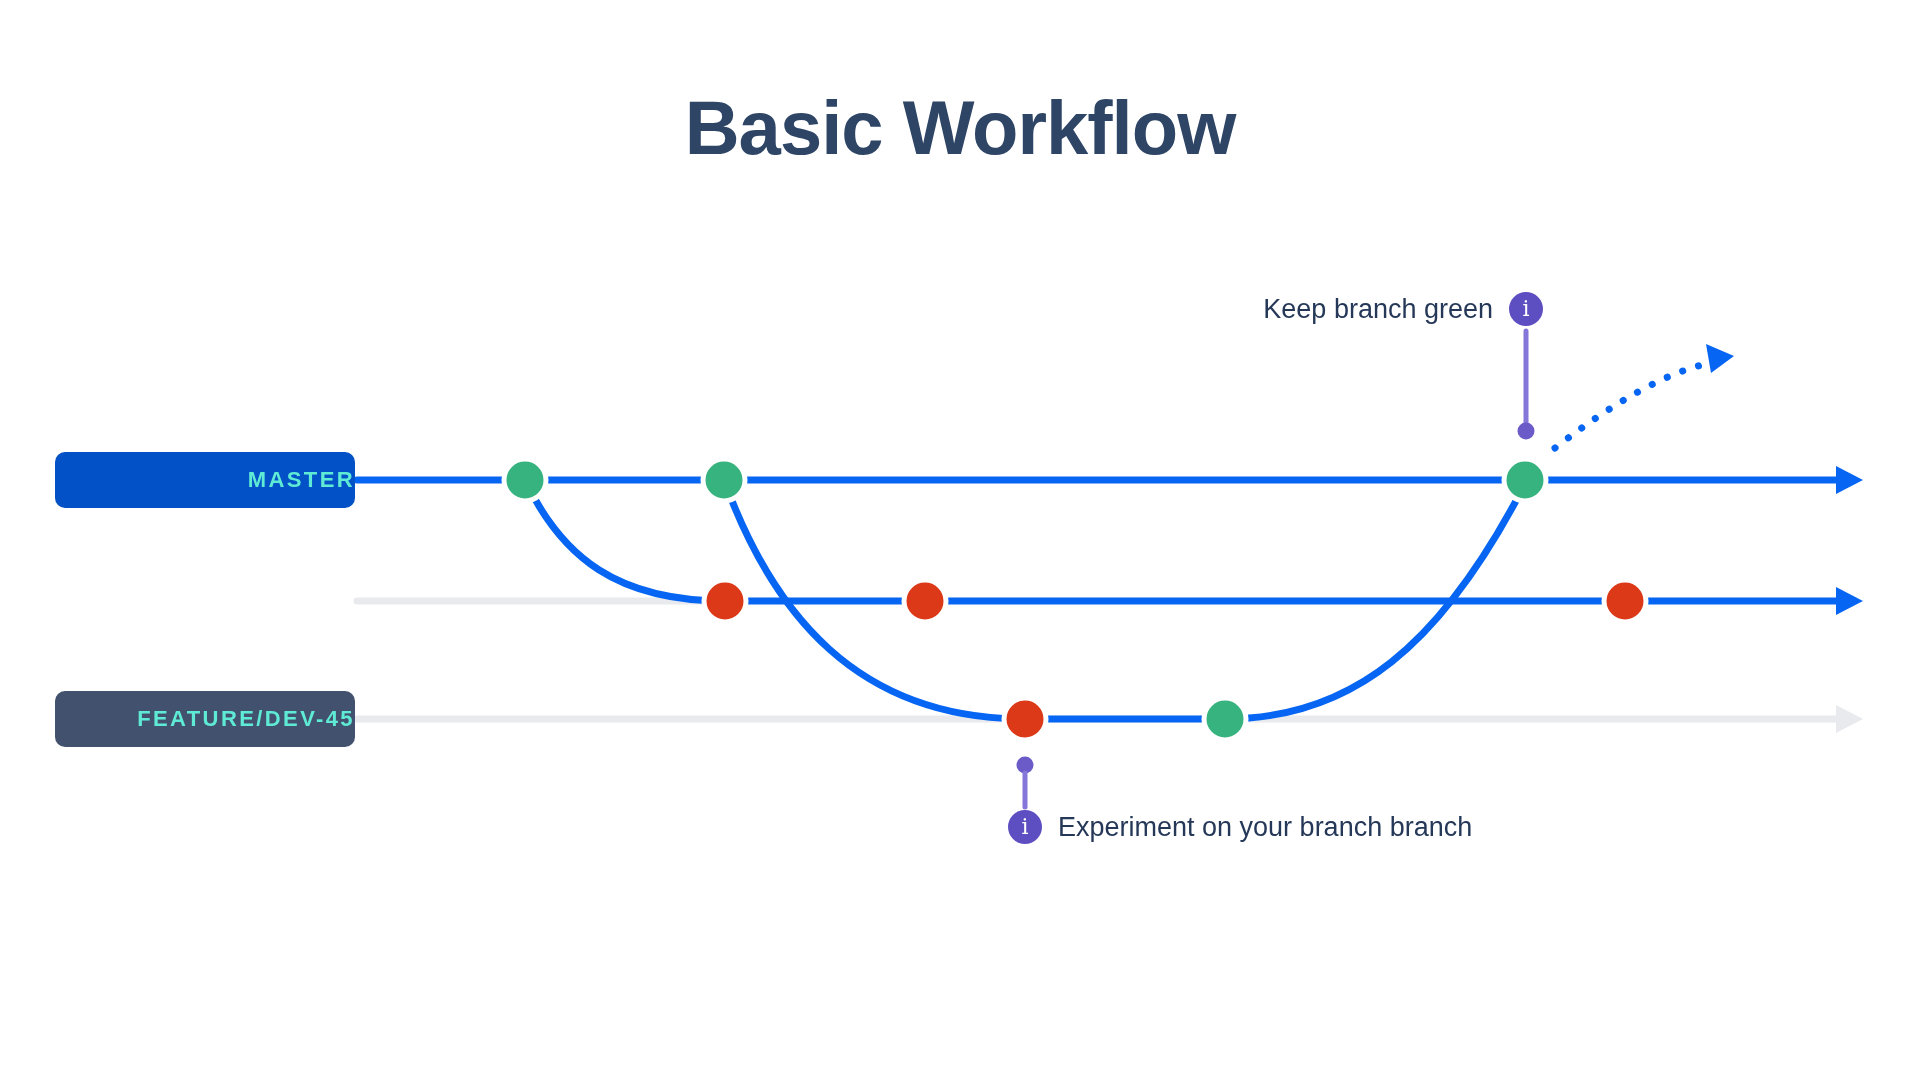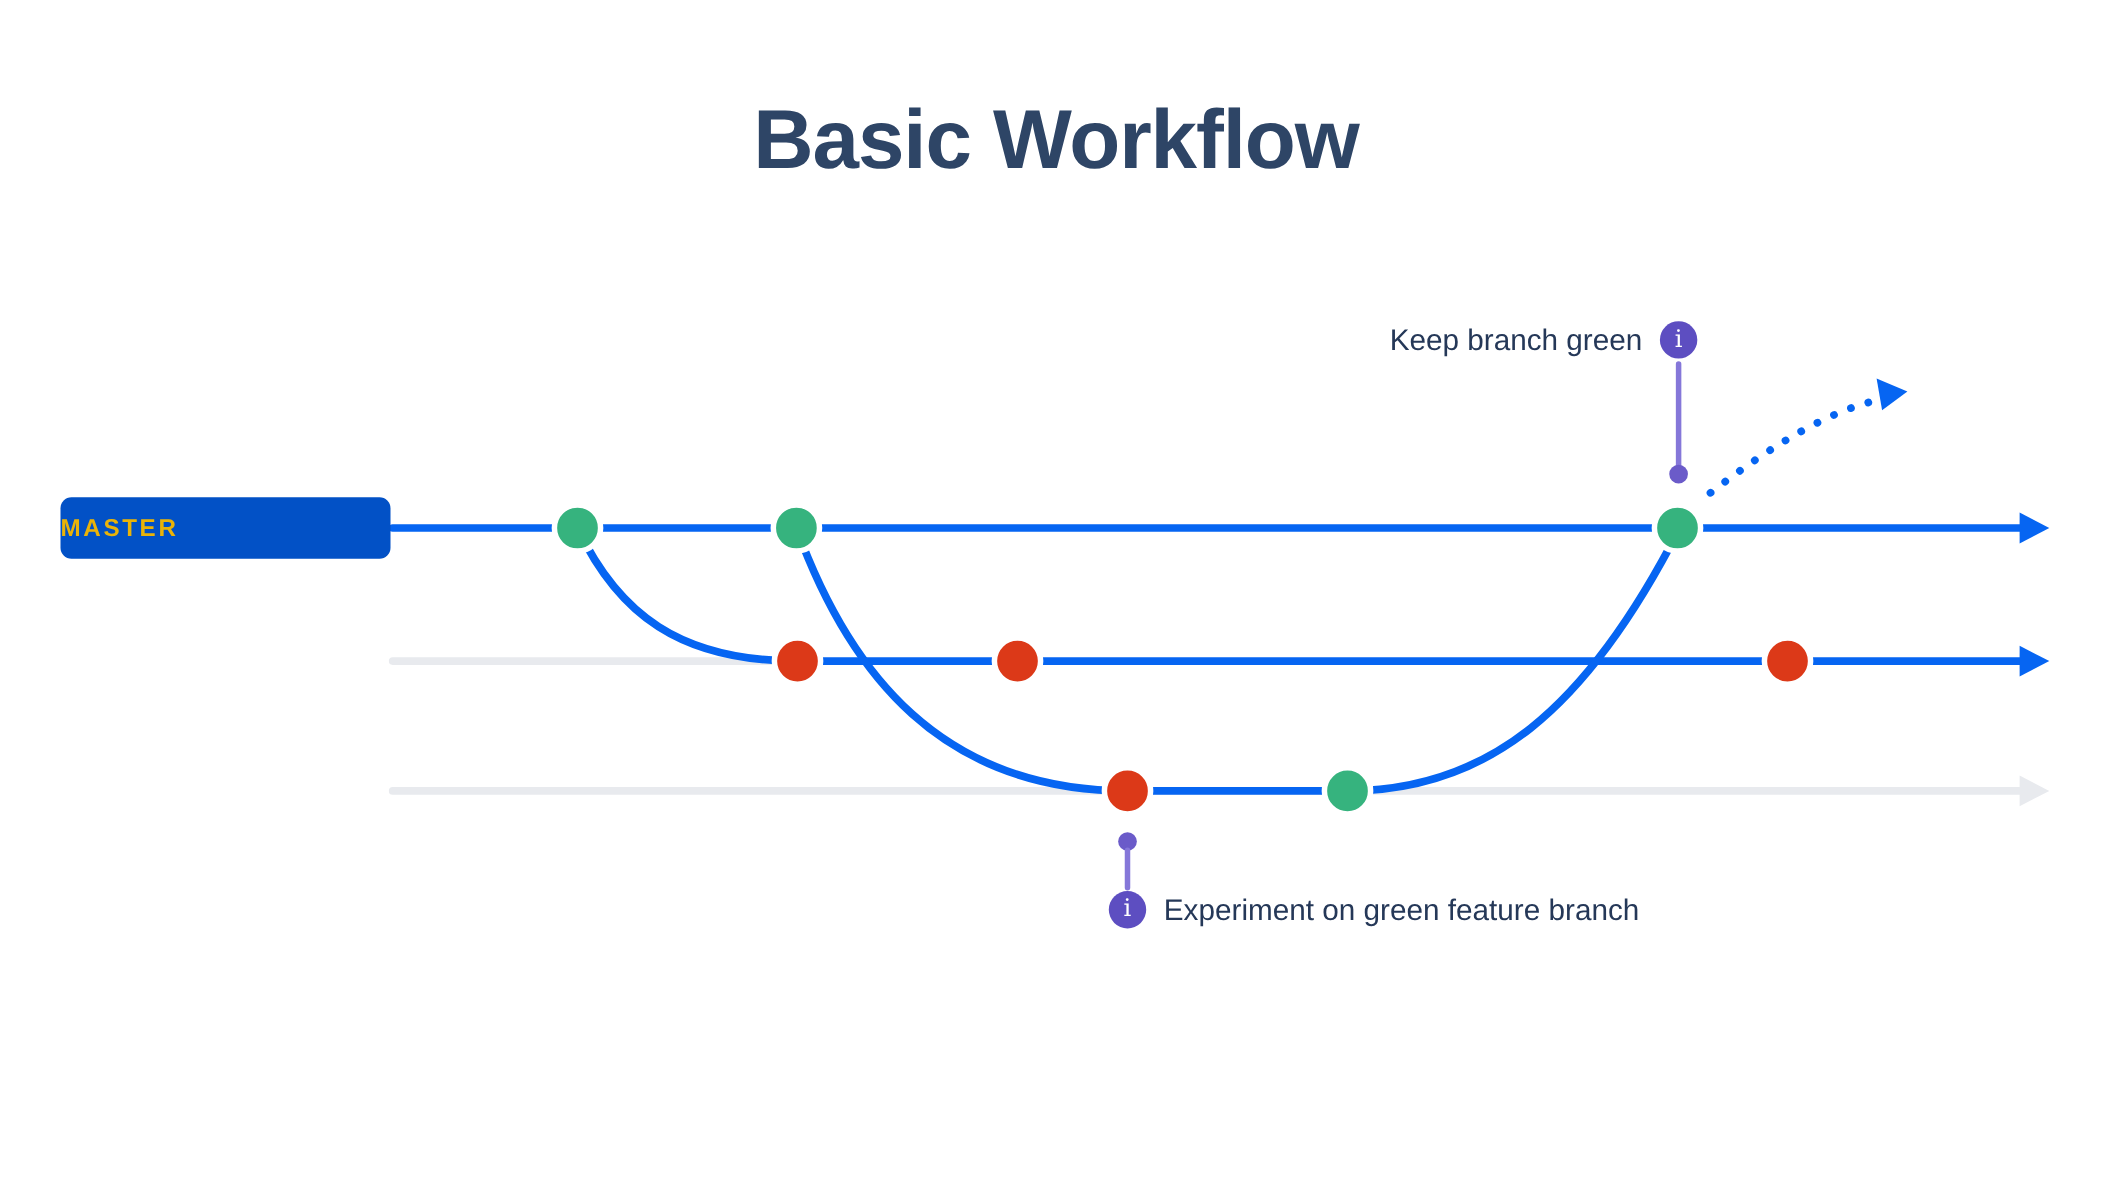--- a/index.html
+++ b/index.html
@@ -6,22 +6,22 @@
   #stage{
     position:relative;width:1920px;height:1080px;background:#ffffff;overflow:hidden;
     font-family:"Liberation Sans",sans-serif;
   }
   .title{
     position:absolute;left:0;top:84px;width:1920px;text-align:center;
     font-size:76px;font-weight:700;letter-spacing:-1px;color:#2E4566;
   }
   .branch-label{
     position:absolute;left:55px;width:300px;height:56px;border-radius:10px;
-    display:flex;align-items:center;justify-content:flex-start;
-    color:#eab308;font-weight:700;font-size:22px;letter-spacing:2.4px;
+    display:flex;align-items:center;justify-content:flex-end;
+    color:#5eead4;font-weight:700;font-size:22px;letter-spacing:2.4px;
   }
   .label-master{top:452px;background:#0251C6;}
   .label-dev30{top:573px;background:#42526E;}
   .label-dev45{top:691px;background:#42526E;}
   .graph-svg{position:absolute;left:0;top:0;}
   .gray-line{stroke:#E8EAEE;stroke-width:7;fill:none;stroke-linecap:round;}
   .blue-line{stroke:#0665F2;stroke-width:7;fill:none;stroke-linecap:round;}
   .dotted-arc{stroke:#0665F2;stroke-width:7;fill:none;stroke-linecap:round;stroke-dasharray:0.1 16.5;}
   .purple-connector{stroke:#8577D9;stroke-width:5;stroke-linecap:round;fill:none;}
   .annotation-text{
@@ -76,24 +76,27 @@
     <circle cx="725" cy="601" r="21" stroke="#ffffff" stroke-width="5" fill="#DC3918"></circle>
     <circle cx="925" cy="601" r="21" stroke="#ffffff" stroke-width="5" fill="#DC3918"></circle>
     <circle cx="1625" cy="601" r="21" stroke="#ffffff" stroke-width="5" fill="#DC3918"></circle>
     <circle cx="1025" cy="719" r="21" stroke="#ffffff" stroke-width="5" fill="#DC3918"></circle>
     <circle cx="1225" cy="719" r="21" stroke="#ffffff" stroke-width="5" fill="#36B37E"></circle>
   </svg>
 
   <div class="branch-label label-master">
     <span>MASTER</span>
   </div>
+  <div class="branch-label label-dev45">
+    <span>FEATURE/DEV-45</span>
+  </div>
 
   <div class="annotation-text anno-keep">Keep branch green</div>
   <div class="info-icon info-keep">
     <span>i</span>
   </div>
 
   <div class="info-icon info-exp">
     <span>i</span>
   </div>
-  <div class="annotation-text anno-exp">Experiment on green feature branch</div>
+  <div class="annotation-text anno-exp">Experiment on your branch branch</div>
 
 </div>
 
 </body></html>

